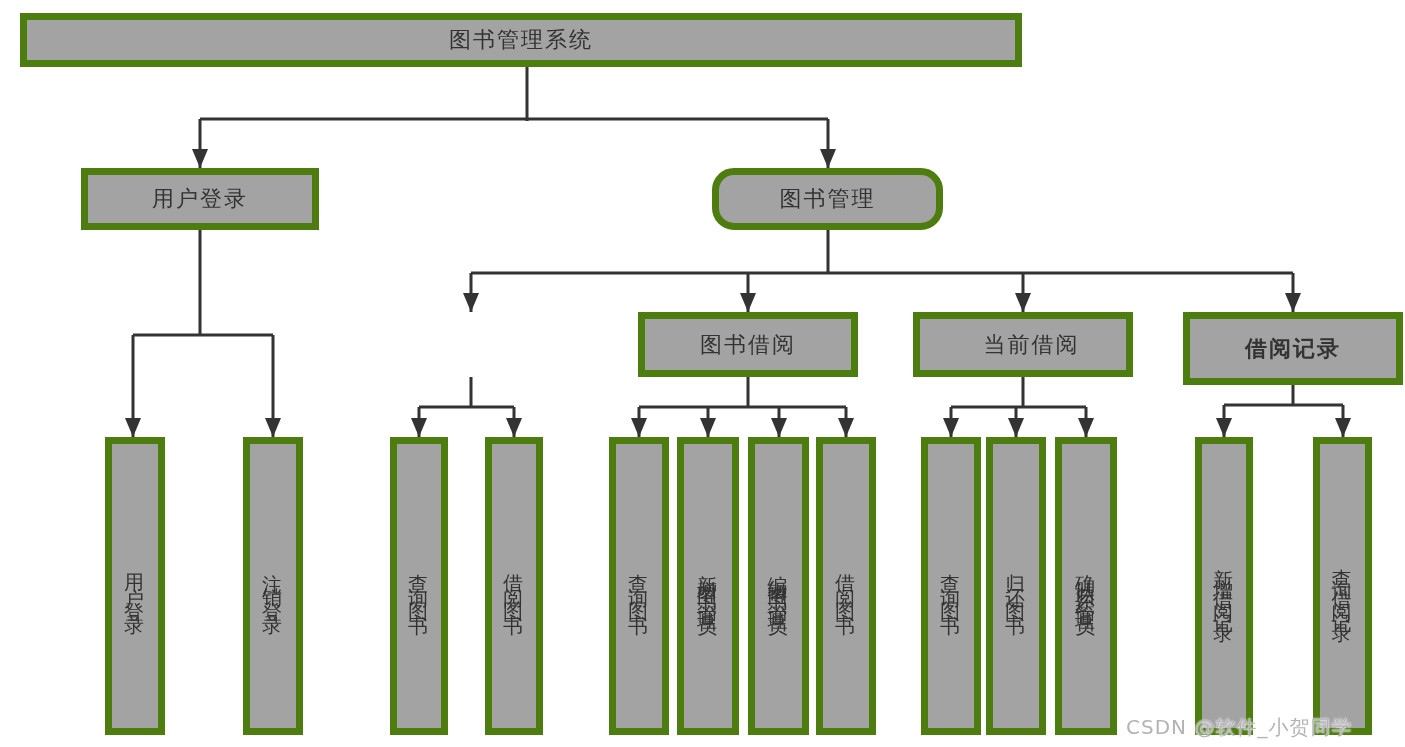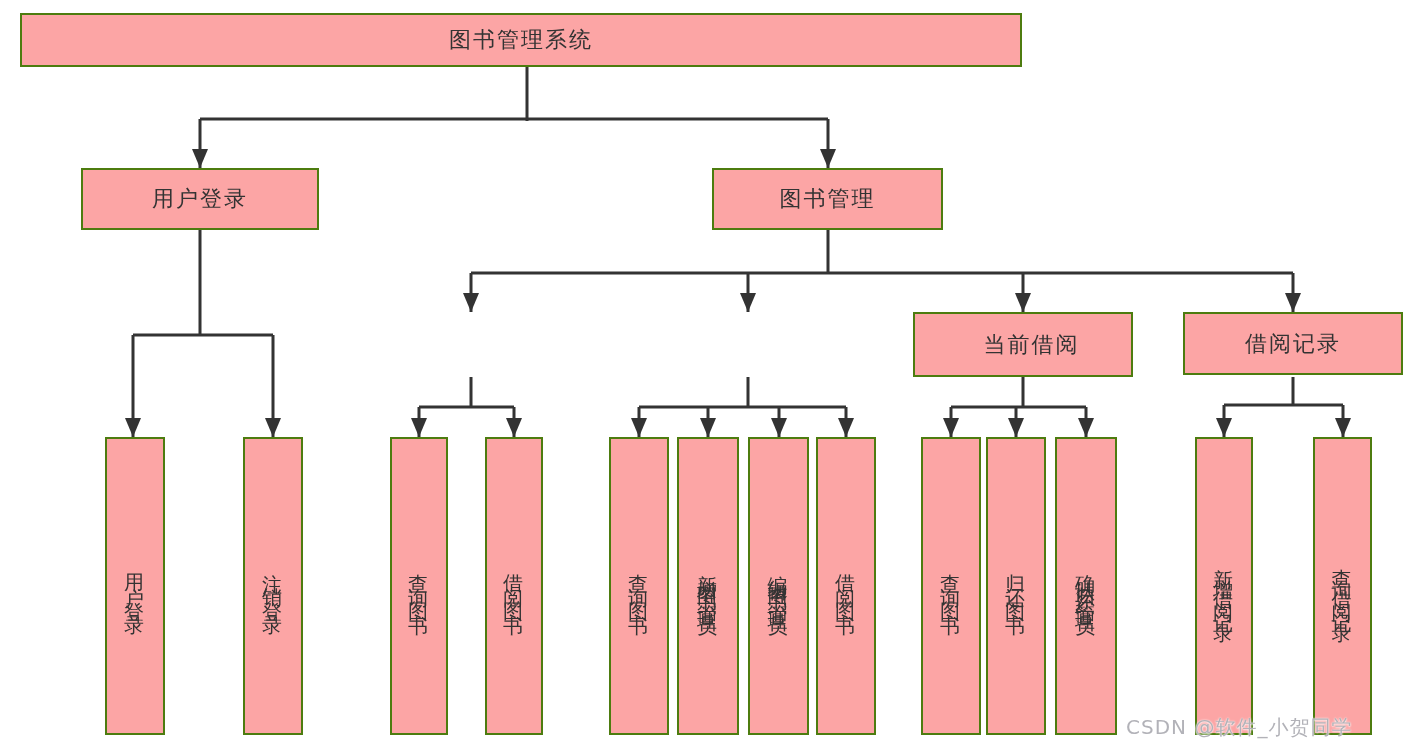--- a/index.html
+++ b/index.html
@@ -17,22 +17,22 @@
   }
   .connectors {
     position: absolute;
     left: 0;
     top: 0;
     z-index: 1;
   }
   .box {
     position: absolute;
     box-sizing: border-box;
-    background: #fca5a5;
-    border: 2px solid #4d7c0f;
+    background: #a3a3a3;
+    border: 7px solid #4d7c0f;
     display: flex;
     align-items: center;
     justify-content: center;
     z-index: 2;
     color: #333333;
   }
   .h-label {
     font-size: 22px;
     letter-spacing: 2px;
     color: #333333;
@@ -98,28 +98,31 @@
     </g>
   </svg>
 
   <div class="box" style="left:20px; top:13px; width:1002px; height:54px;">
     <span class="h-label">图书管理系统</span>
   </div>
 
   <div class="box" style="left:81px; top:168px; width:238px; height:62px;">
     <span class="h-label">用户登录</span>
   </div>
-  <div class="box" style="left:712px; top:168px; width:231px; height:62px;">
+  <div class="box" style="left:712px; top:168px; width:231px; height:62px;border-radius:22px;">
     <span class="h-label">图书管理</span>
   </div>
 
+  <div class="box" style="left:638px; top:312px; width:220px; height:65px;">
+    <span class="h-label">图书借阅</span>
+  </div>
   <div class="box" style="left:913px; top:312px; width:220px; height:65px;padding-left:17px;">
     <span class="h-label">当前借阅</span>
   </div>
-  <div class="box" style="left:1183px; top:312px; width:220px; height:63px;">
+  <div class="box" style="left:1183px; top:312px; width:220px; height:73px;font-weight:bold;">
     <span class="h-label">借阅记录</span>
   </div>
 
   <div class="box" style="left:105px; top:437px; width:60px; height:298px;">
     <span class="v-label ls4">用户登录</span>
   </div>
   <div class="box" style="left:243px; top:437px; width:60px; height:298px;">
     <span class="v-label ls4">注销登录</span>
   </div>
 

